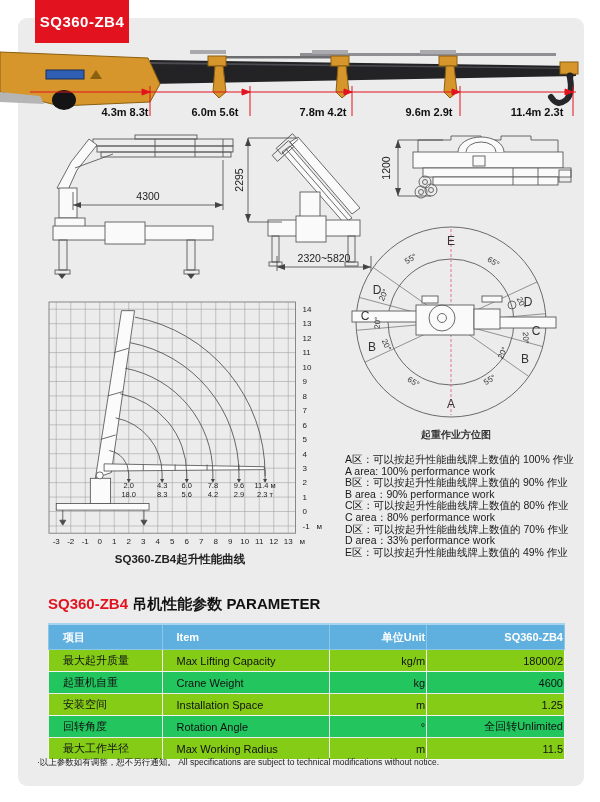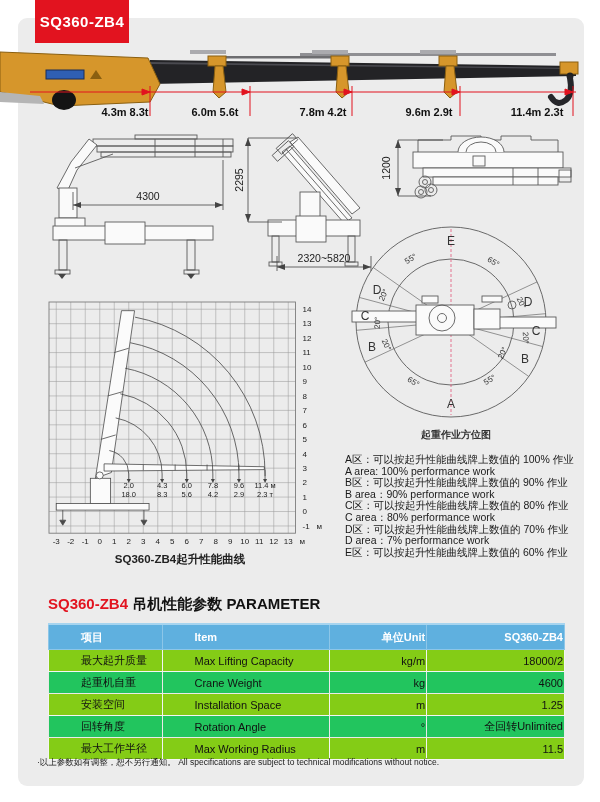--- a/index.html
+++ b/index.html
@@ -21,21 +21,21 @@
   #rot-caption{left:356px;top:428px;width:200px;text-align:center;font-size:10px;font-weight:bold;color:#333;}
   #chart-caption{left:30px;top:552px;width:300px;text-align:center;font-size:11.5px;font-weight:bold;color:#222;}
   #zones-legend{left:345px;top:454px;width:246px;font-size:10.5px;line-height:11.6px;color:#1a1a1a;}
   #zones-legend div{white-space:nowrap;}
   #param-title{left:48px;top:595px;font-size:15px;font-weight:bold;color:#111;text-align:right;}
   #param-title .model{color:#e2131f;}
   #param-table{left:48px;top:623px;width:517px;border-collapse:collapse;table-layout:fixed;font-size:11px;}
   #param-table th{background:#5fb0df;color:#fff;font-weight:bold;height:22px;border:1px solid #8cc6e8;border-top:2px solid #a6d4ef;}
   #param-table td{height:19px;border:1px solid #e9e9e9;background:#22c55e;}
   #param-table tr.odd td{background:#84cc16;border-color:#f4f4f4;}
-  #param-table .c0,#param-table .c1{text-align:left;padding-left:32px;}
+  #param-table .c0,#param-table .c1{text-align:left;padding-left:14px;}
   #param-table .c2,#param-table .c3{text-align:right;}
   #footnote{left:37px;top:757px;width:540px;font-size:8.5px;color:#222;}
   .g{stroke:#9c9c9c;stroke-width:.55;fill:none;}
   .gb{stroke:#7c7c7c;stroke-width:.9;fill:none;}
   .arc{stroke:#444;stroke-width:.8;fill:none;}
   .tick{font-size:8px;fill:#222;}
   .ptlabel{font-size:7.5px;fill:#222;}
 </style>
 </head>
 <body>
@@ -364,22 +364,22 @@
 <div id="chart-caption" class="abs">SQ360-ZB4起升性能曲线</div>
 
 <div id="zones-legend" class="abs">
     <div>A区：可以按起升性能曲线牌上数值的 100% 作业</div>
     <div>A area: 100% performance work</div>
     <div>B区：可以按起升性能曲线牌上数值的 90% 作业</div>
     <div>B area：90% performance work</div>
     <div>C区：可以按起升性能曲线牌上数值的 80% 作业</div>
     <div>C area：80% performance work</div>
     <div>D区：可以按起升性能曲线牌上数值的 70% 作业</div>
-    <div>D area：7% performance work</div>
-    <div>E区：可以按起升性能曲线牌上数值的 60% 作业</div>
+    <div>D area：33% performance work</div>
+    <div>E区：可以按起升性能曲线牌上数值的 49% 作业</div>
   </div>
 
 <div id="param-title" class="abs">
   <span class="model">SQ360-ZB4</span><span> 吊机性能参数 PARAMETER</span>
 </div>
 
 <table id="param-table" class="abs">
   <colgroup>
       <col style="width:22%">
       <col style="width:32.5%">

